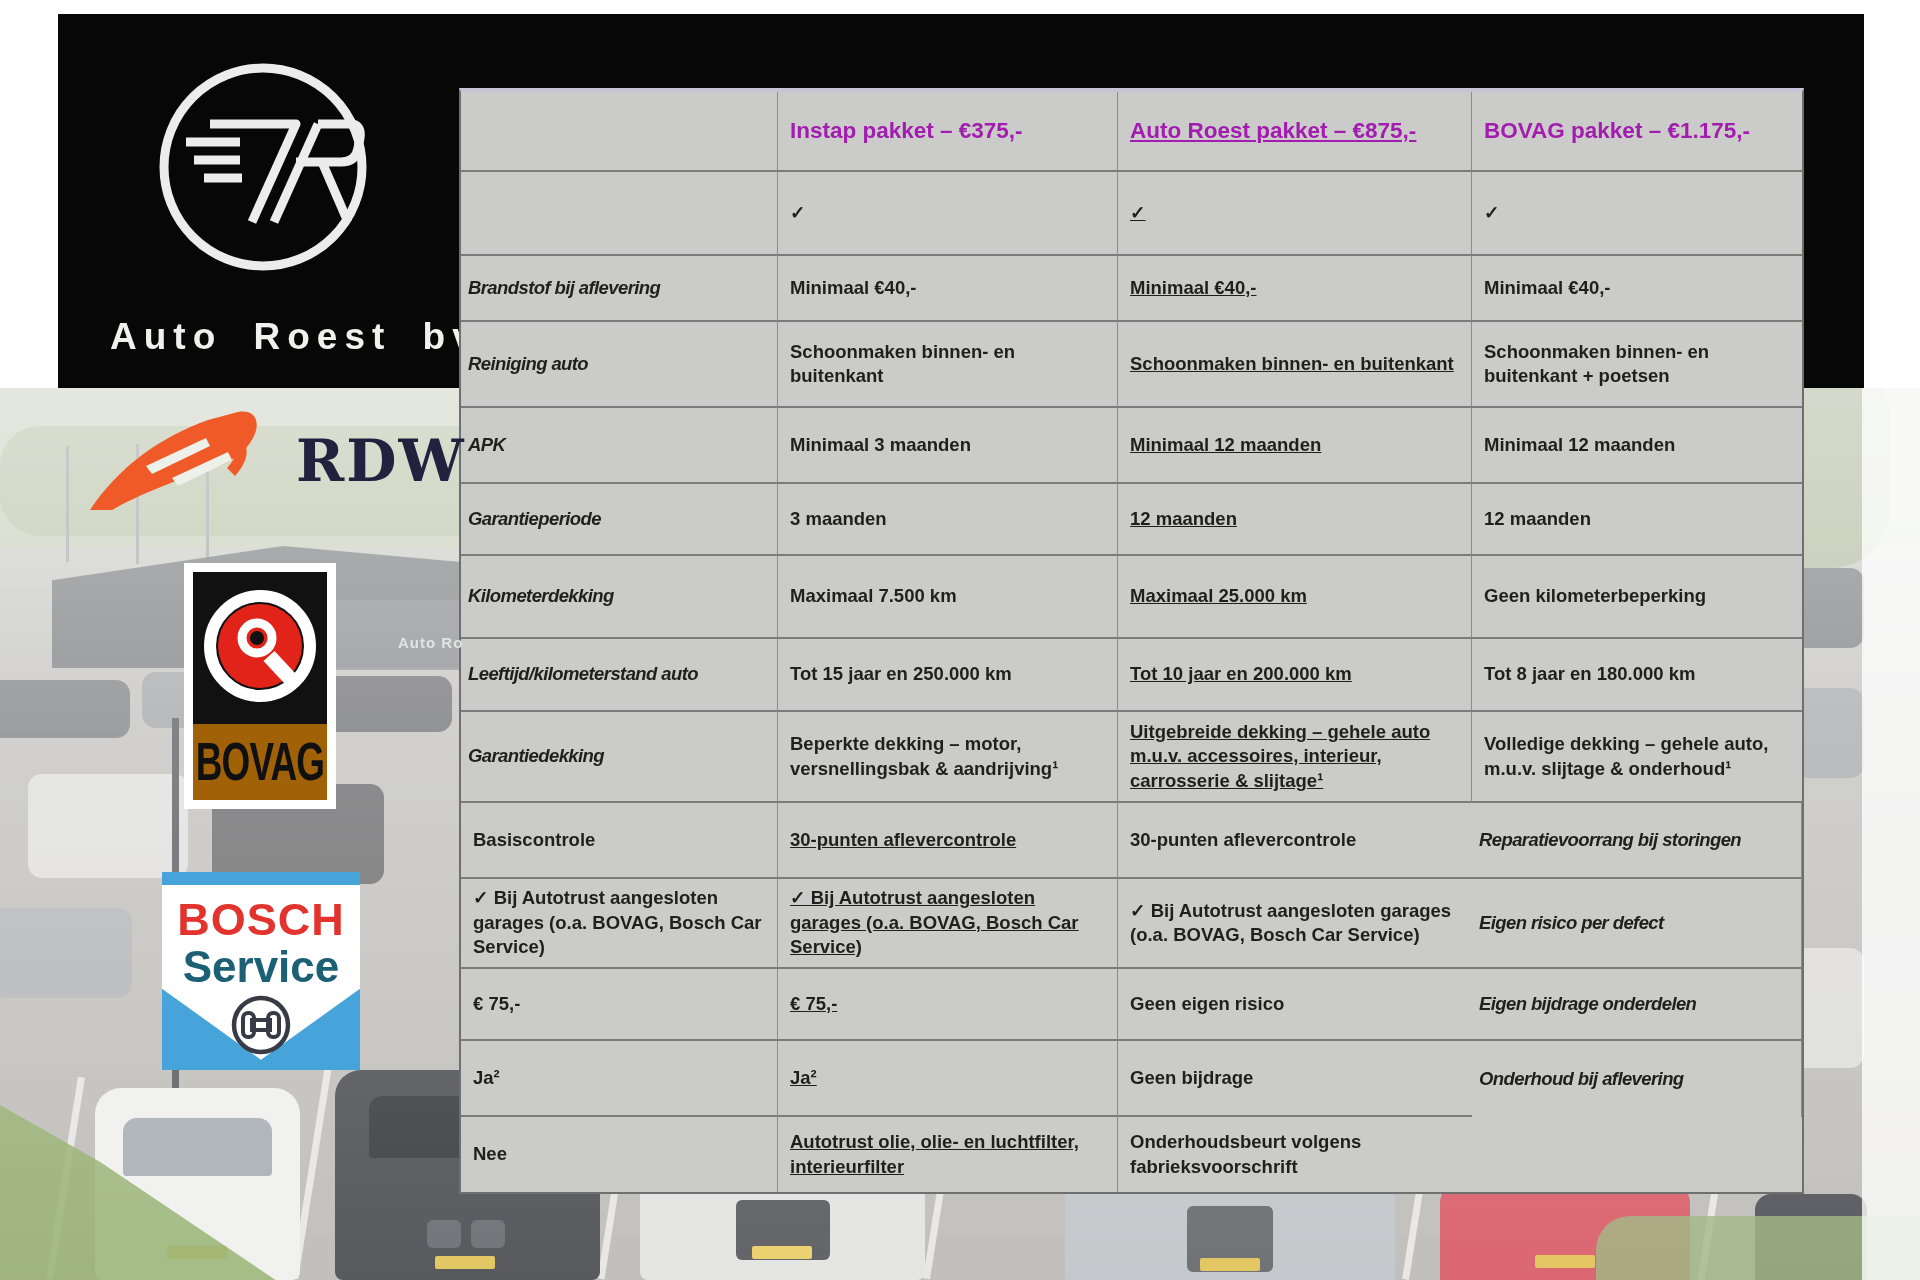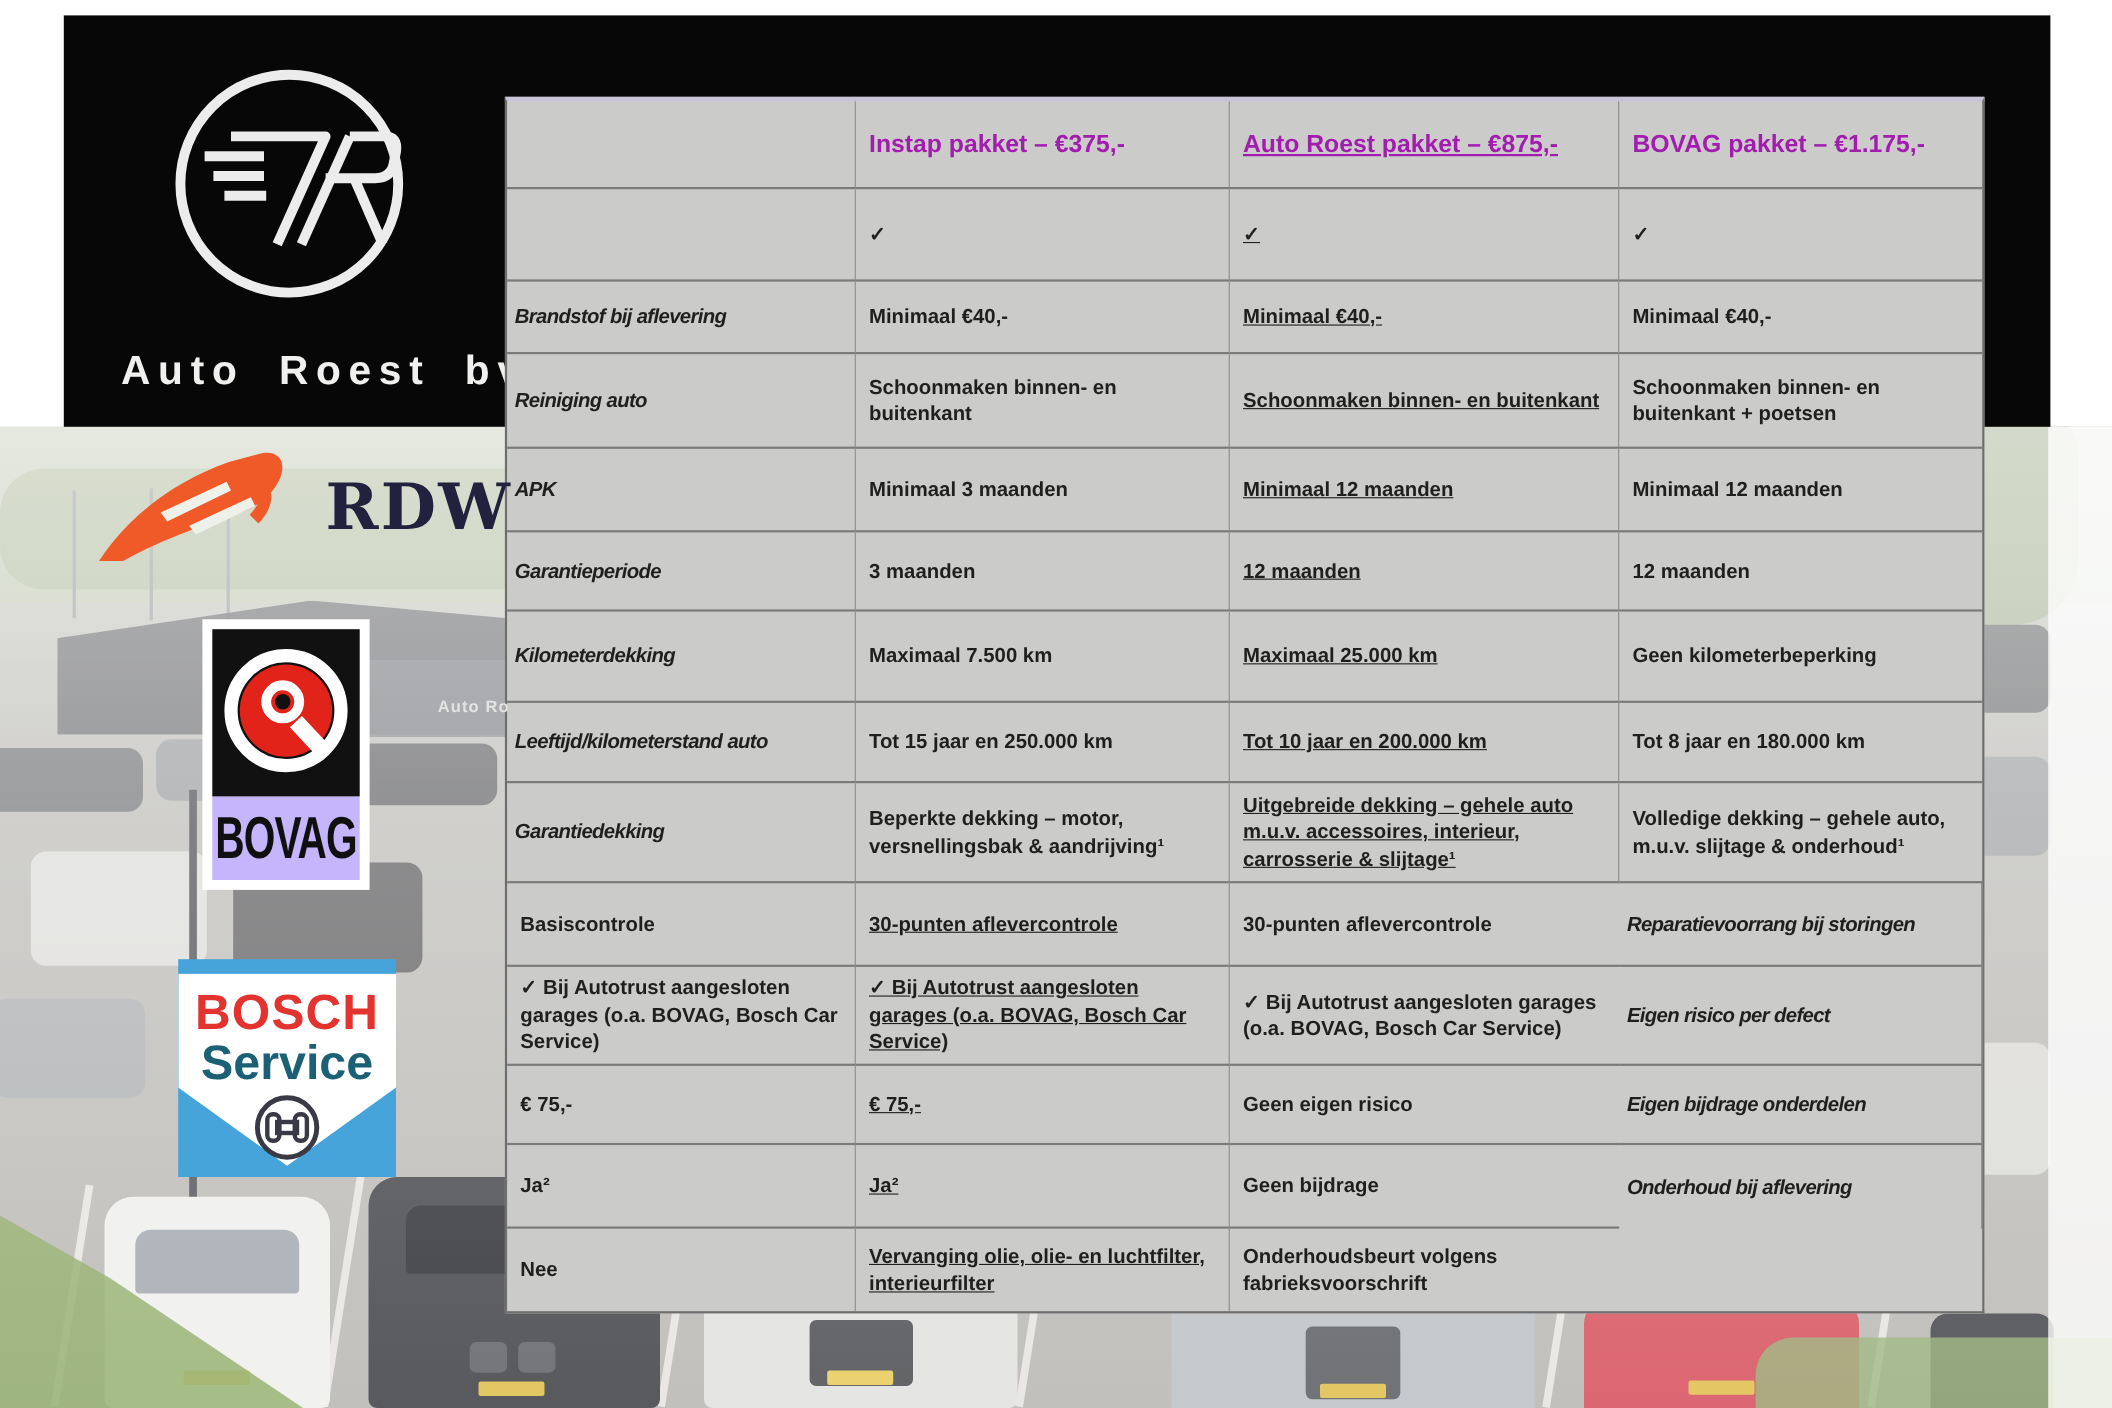--- a/index.html
+++ b/index.html
@@ -55,21 +55,21 @@
 
   
   .rdw{position:absolute;left:88px;top:408px;width:430px;height:110px;}
   .rdw-text{position:absolute;left:208px;top:24px;font-family:"DejaVu Serif",serif;font-weight:700;
             font-size:58px;color:#22223e;letter-spacing:2px;line-height:1;}
 
   
   .bovag{position:absolute;left:184px;top:563px;width:152px;height:246px;background:#ffffff;
          box-sizing:border-box;padding:9px;}
   .bovag-black{position:relative;width:134px;height:152px;background:#111111;}
-  .bovag-yellow{width:134px;height:76px;background:#c4b5fd;display:flex;align-items:center;justify-content:center;}
+  .bovag-yellow{width:134px;height:76px;background:#a16207;display:flex;align-items:center;justify-content:center;}
   .bovag-word{font-size:42px;font-weight:700;color:#101010;transform:scale(.88,1.28);letter-spacing:-1px;}
 
   
   .bosch{position:absolute;left:162px;top:872px;width:198px;height:198px;background:#47a4da;overflow:hidden;}
   .bosch-shield{position:absolute;left:0;top:13px;width:198px;height:182px;background:#ffffff;
                 clip-path:polygon(0 0,100% 0,100% 57%,50% 96%,0 57%);}
   .bosch-word1{position:absolute;left:0;top:22px;width:198px;text-align:center;font-size:45px;font-weight:700;
                color:#e2332e;letter-spacing:1px;}
   .bosch-word2{position:absolute;left:0;top:70px;width:198px;text-align:center;font-size:44px;font-weight:700;
                color:#1c6075;}
@@ -201,21 +201,21 @@
       <div class="cell lab col0">Eigen risico per defect</div>
       <div class="cell val col1">€ 75,-</div>
       <div class="cell val col2 col3v">€ 75,-</div>
       <div class="cell val col3">Geen eigen risico</div>
       <div class="cell lab col0">Eigen bijdrage onderdelen</div>
       <div class="cell val col1">Ja²</div>
       <div class="cell val col2 col3v">Ja²</div>
       <div class="cell val col3">Geen bijdrage</div>
       <div class="cell lab col0 lastrow">Onderhoud bij aflevering</div>
       <div class="cell val col1 lastrow">Nee</div>
-      <div class="cell val col2 col3v lastrow">Vervanging olie, olie- en luchtfilter, interieurfilter</div>
+      <div class="cell val col2 col3v lastrow">Autotrust olie, olie- en luchtfilter, interieurfilter</div>
       <div class="cell val col3 lastrow">Onderhoudsbeurt volgens fabrieksvoorschrift</div>
     </div>
 
   <div class="rdw">
     <svg width="210" height="105" viewBox="0 0 210 105">
       <path d="M2 102 C 30 60 70 30 120 12 L150 4 C168 1 173 15 165 30 C158 43 146 53 128 59 C 90 71 50 87 24 102 Z" fill="#F05A28"></path>
       <polygon points="58,58 118,30 122,38 64,66" fill="#eef0ea"></polygon>
       <polygon points="84,70 140,44 144,52 90,78" fill="#eef0ea"></polygon>
       <path d="M150 30 C163 36 161 53 147 68 L139 60 C149 49 151 41 143 37 Z" fill="#F05A28"></path>
     </svg>

